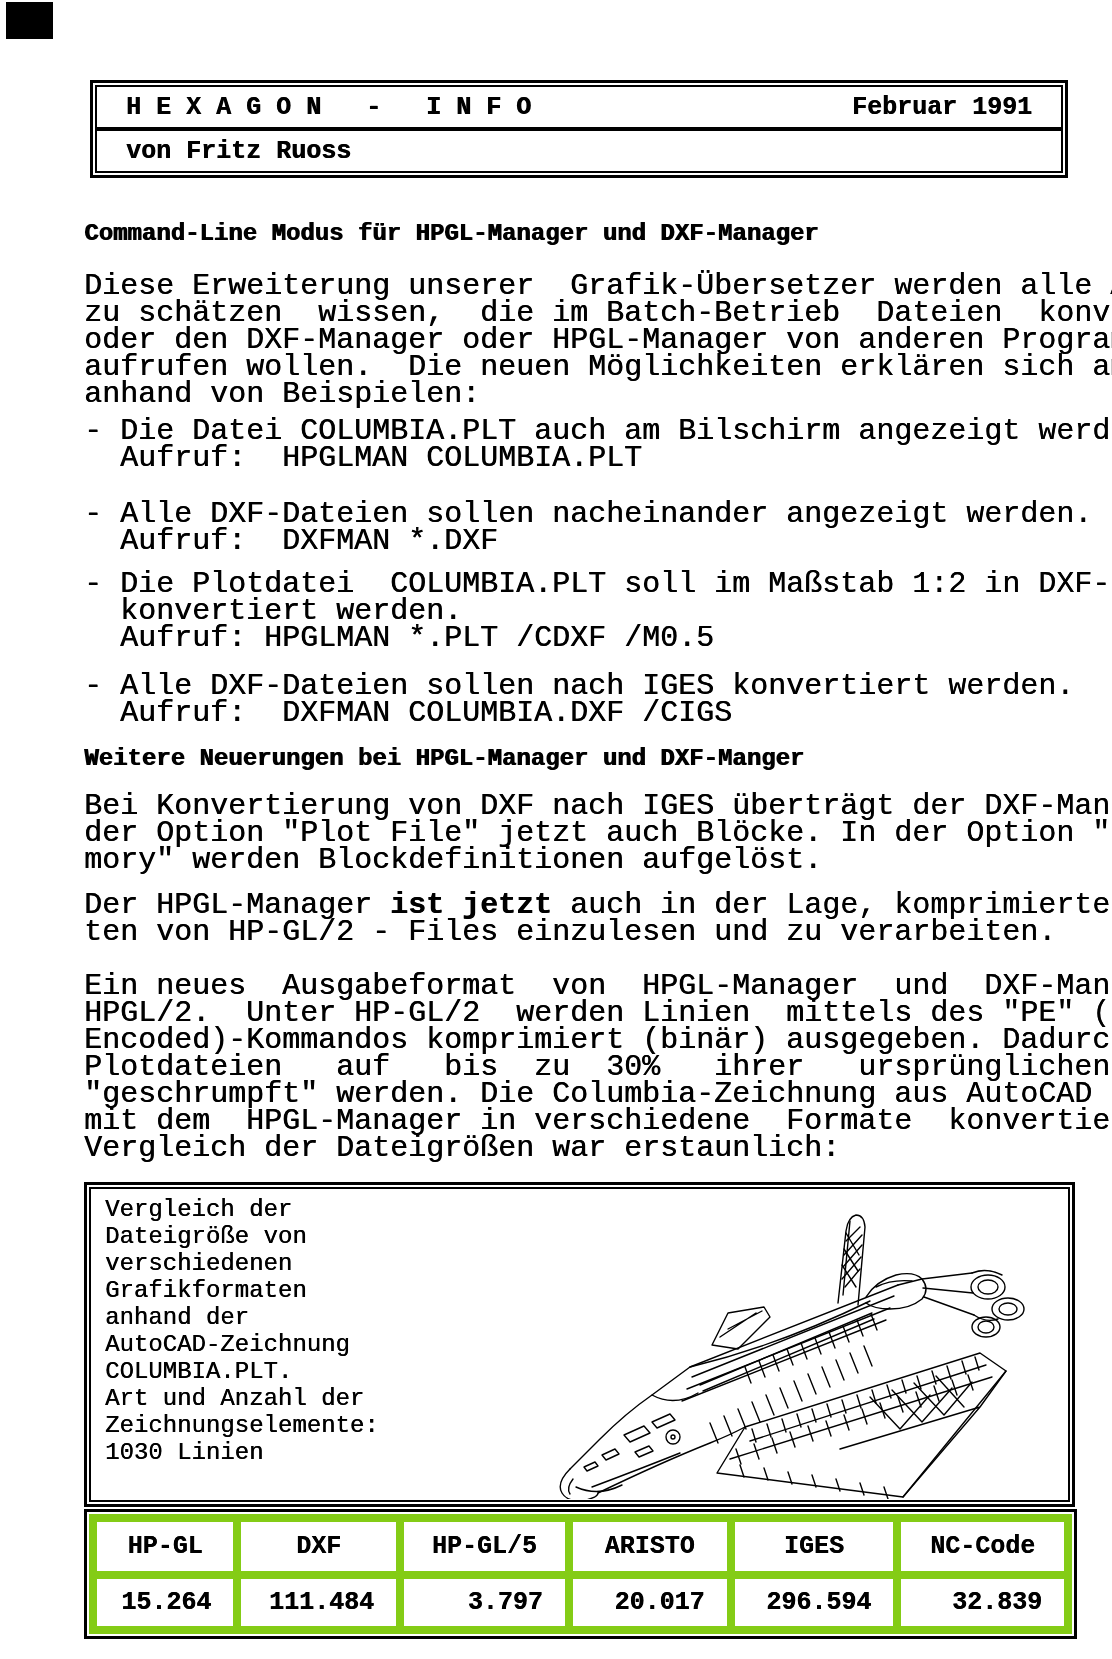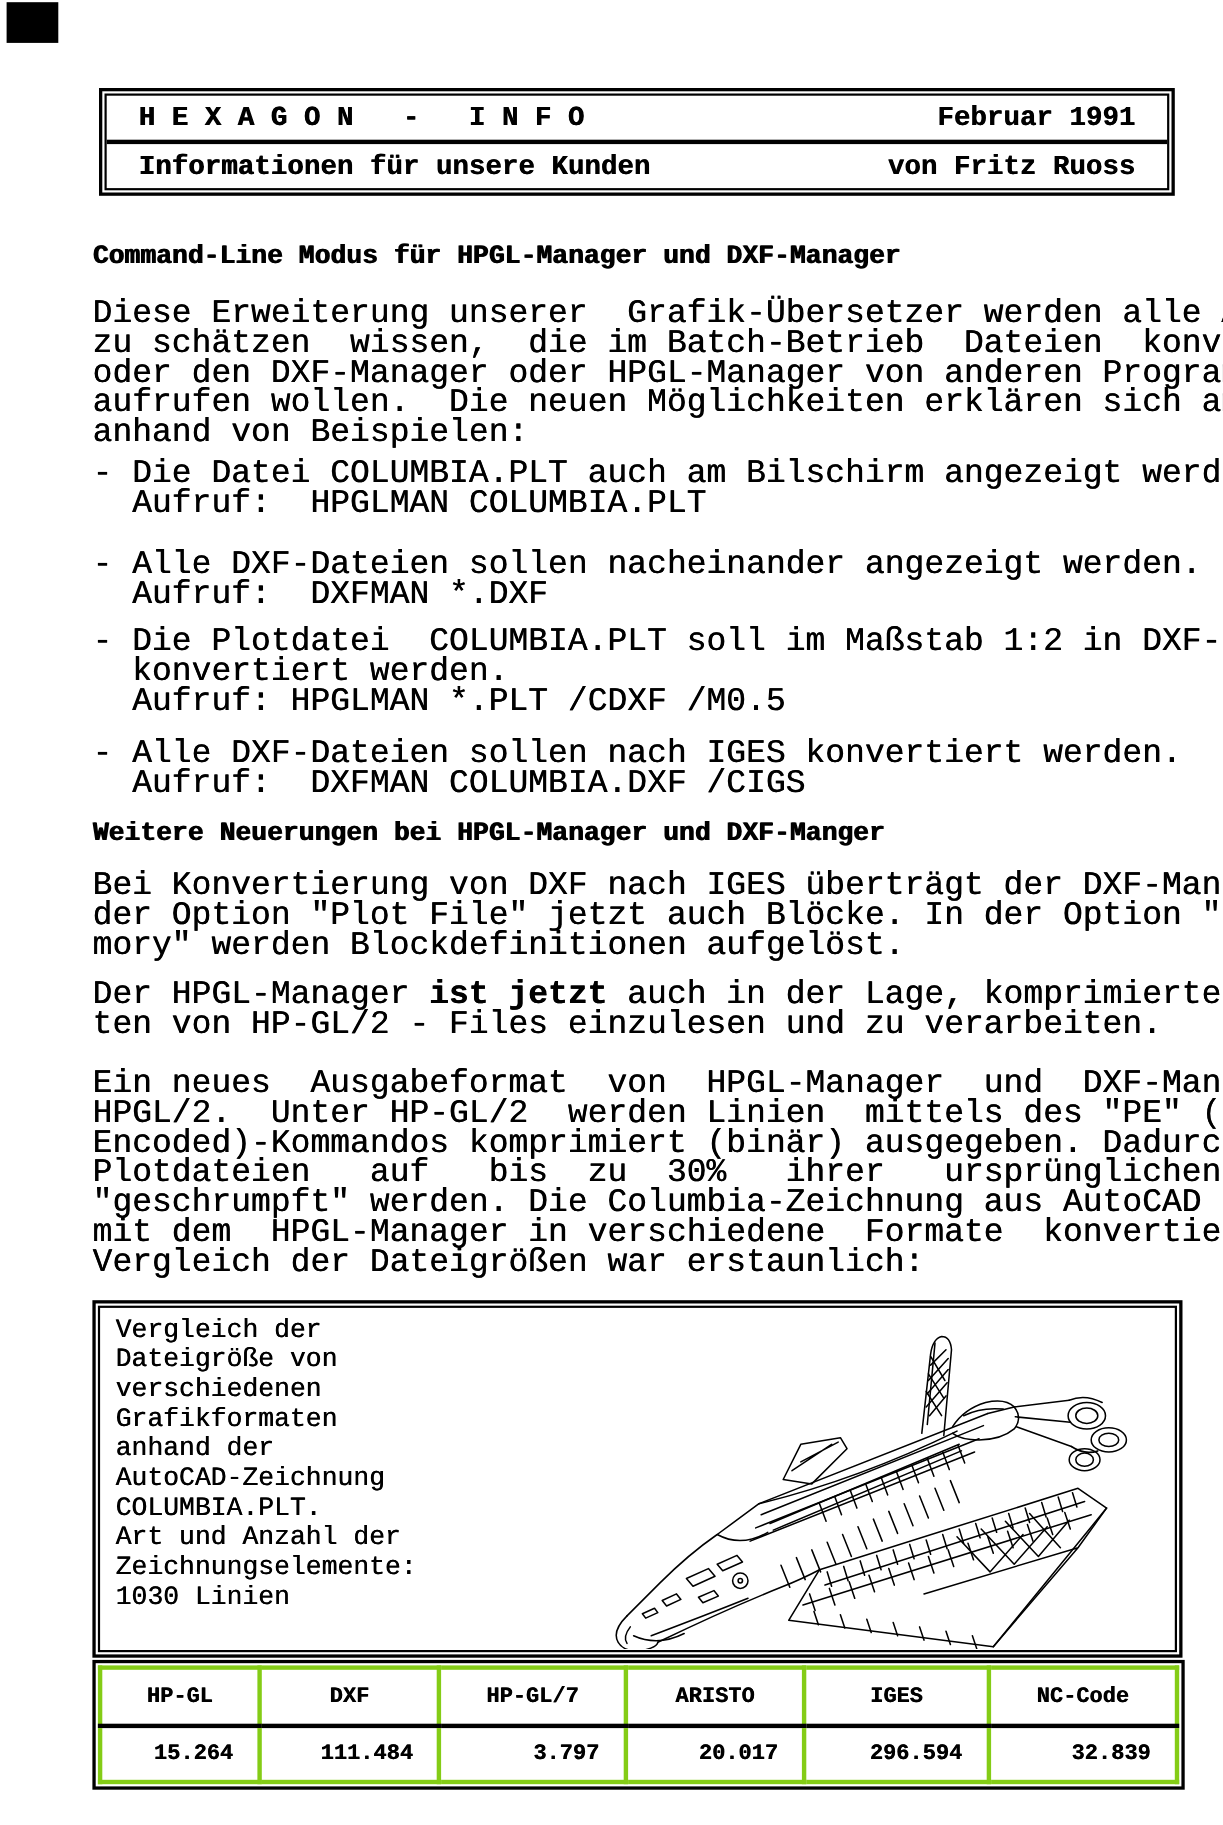--- a/index.html
+++ b/index.html
@@ -31,39 +31,38 @@
   .corner{left:6px;top:2px;width:47px;height:37px;background:#000;}
   
   .figbox{left:84px;top:1182px;width:981px;}
   .figbox .dblbox-in{position:relative;height:311px;overflow:hidden;}
   .cap{position:absolute;left:14px;top:7px;font-size:24px;line-height:27px;
        white-space:pre;text-shadow:0.4px 0 currentColor;}
   .shuttle{position:absolute;left:449px;top:8px;width:512px;height:302px;}
   
   .tblwrap{left:84px;top:1509px;width:983px;}
   table{width:100%;border-collapse:collapse;border:2px solid #000;table-layout:fixed;}
-  th,td{border:4px solid #84cc16;font-size:20px;font-weight:bold;
+  th,td{border:8px solid #84cc16;font-size:25px;font-weight:bold;
         text-shadow:0.4px 0 currentColor;}
   th{height:47px;text-align:center;border-bottom:4px solid #000;}
   td{height:45px;text-align:right;padding-right:22px;}
 </style>
 </head>
 <body>
 
 <div class="abs corner"></div>
 
 <div class="abs dblbox mast">
   <div class="dblbox-in">
     <div class="mrow">
       <span>H E X A G O N   -   I N F O</span>
       <span>Februar 1991</span>
     </div>
     <div class="mdiv"></div>
     <div class="mrow">
-      <span>Informationen für unsere Kunden</span>
       <span>von Fritz Ruoss</span>
     </div>
   </div>
 </div>
 
 <div class="abs hd" style="left:84px;top:220px;">Command-Line Modus für HPGL-Manager und DXF-Manager</div>
 <div class="abs txt" style="left:84px;top:273px;">Diese Erweiterung unserer  Grafik-Übersetzer werden alle Anwender
 zu schätzen  wissen,  die im Batch-Betrieb  Dateien  konvertieren
 oder den DXF-Manager oder HPGL-Manager von anderen Programmen aus
 aufrufen wollen.  Die neuen Möglichkeiten erklären sich am besten
@@ -180,21 +179,21 @@
         <col style="width:16.7%">
         <col style="width:17.3%">
       <col style="width:16.6%">
         <col style="width:17.1%">
         <col style="width:17.5%">
     </colgroup>
     <thead>
       <tr>
         <th>HP-GL</th>
         <th>DXF</th>
-        <th>HP-GL/7</th>
+        <th>HP-GL/5</th>
         <th>ARISTO</th>
         <th>IGES</th>
         <th>NC-Code</th>
       </tr>
     </thead>
     <tbody>
       <tr>
         <td>15.264</td>
         <td>111.484</td>
         <td>3.797</td>

